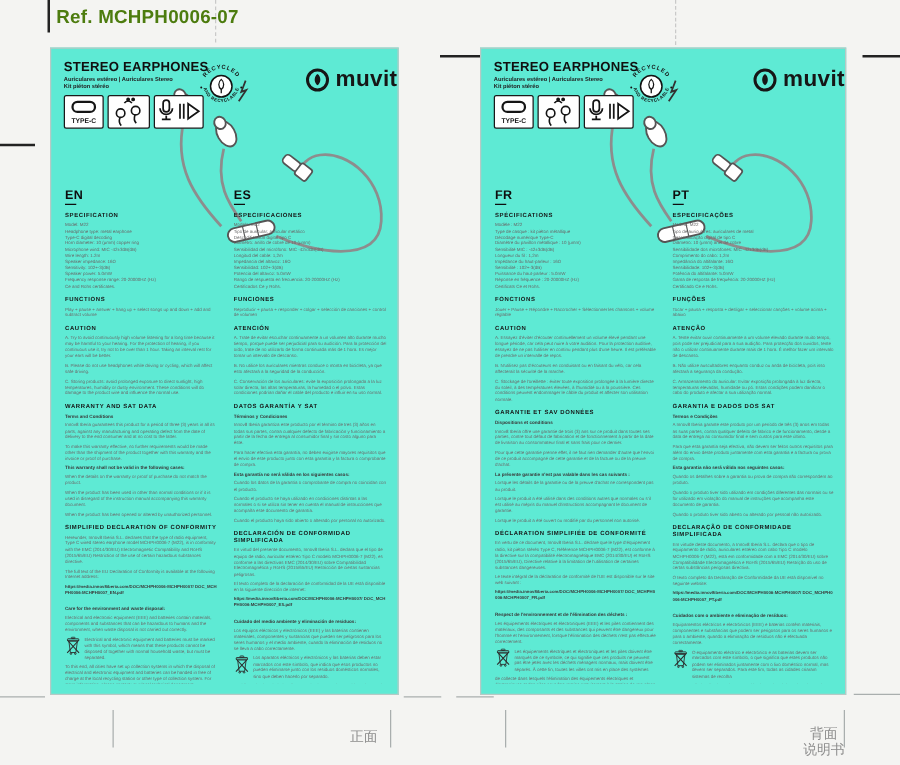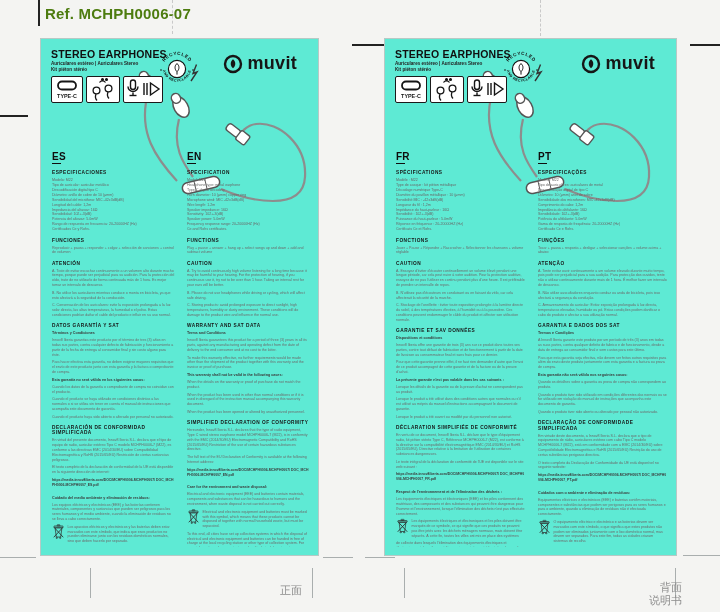--- a/index.html
+++ b/index.html
@@ -17,21 +17,21 @@
          box-sizing:border-box;overflow:hidden;}
   #panel-front{left:40px;width:279px;}
   #panel-back{left:384px;width:293px;}
   .panel-header{position:absolute;left:0;top:0;right:0;height:112px;z-index:2;}
   .ph-title{position:absolute;left:10px;top:9px;font-size:10.5px;font-weight:bold;color:#101010;letter-spacing:.2px;white-space:nowrap;}
   .ph-sub{position:absolute;left:10px;top:22px;width:230px;font-size:8.2px;font-weight:bold;color:#222;
           line-height:1.25;transform:scale(0.56);transform-origin:0 0;white-space:nowrap;}
   .icon-strip{position:absolute;left:10px;top:37px;display:flex;gap:3px;}
   .icon-cell{border:1.2px solid #1a1a1a;border-radius:2px;background:#fff;display:flex;align-items:center;justify-content:center;}
   .badge{position:absolute;left:116px;top:10px;width:40px;height:40px;}
-  .brand{position:absolute;right:21px;top:14px;display:flex;align-items:center;gap:4px;}
+  .brand{position:absolute;right:0;top:14px;display:flex;align-items:center;gap:4px;}
   .brand-text{font-size:18px;font-weight:bold;color:#161616;letter-spacing:.3px;}
   .illus{position:absolute;left:84px;top:22px;width:196px;height:205px;z-index:0;}
   
   .cols{position:absolute;left:11px;right:9px;top:112px;bottom:8px;display:flex;gap:12px;z-index:1;}
   .col{flex:1 1 0;overflow:hidden;}
   .colscale{width:200%;transform:scale(0.5);transform-origin:0 0;}
   .lang{font-size:20px;font-weight:bold;color:#0e0e0e;letter-spacing:.5px;margin:0 0 7px;}
   .lang::after{content:"";display:block;width:18px;height:2px;background:#0e0e0e;margin-top:1px;}
   .sechead{font-size:9.5px;font-weight:bold;letter-spacing:1px;color:#161616;margin:11px 0 5px;}
   .subhead{font-size:7.4px;font-weight:bold;color:#3a3a3a;margin:1px 0 4px;line-height:1.35;}
@@ -55,21 +55,21 @@
 <div class="mark" style="left:690px;top:44px;width:30px;height:1.5px;"></div>
 <div class="mark-gray" style="left:0;top:557px;width:36px;height:1px;"></div>
 <div class="mark-gray" style="left:323px;top:557px;width:30px;height:1px;"></div>
 <div class="mark-gray" style="left:365px;top:557px;width:30px;height:1px;"></div>
 <div class="mark-gray" style="left:683px;top:555px;width:37px;height:1px;"></div>
 <div class="mark-gray" style="left:90px;top:568px;width:1px;height:30px;"></div>
 <div class="mark-gray" style="left:312px;top:568px;width:1px;height:30px;"></div>
 <div class="mark-gray" style="left:404px;top:568px;width:1px;height:30px;"></div>
 <div class="mark-gray" style="left:675px;top:568px;width:1px;height:30px;"></div>
 <div class="cn-label" style="left:280px;top:584px;">正面</div>
-<div class="cn-label" style="left:636px;top:581px;width:46px;text-align:right;">
+<div class="cn-label" style="left:636px;top:581px;width:46px;text-align:center;">
   <span>背面</span><br>
   <span>说明书</span>
 </div>
 
 <section class="panel" id="panel-front">
   <div class="panel-header">
     <div class="ph-title">STEREO EARPHONES</div>
     <div class="ph-sub">
       <span>Auriculares estéreo | Auriculares Stereo</span><br>
       <span>Kit piéton stéréo</span>
@@ -155,20 +155,75 @@
       <line x1="-6" y1="-5.5" x2="-6" y2="5.5" stroke="#555" stroke-width="0.9"></line>
       <line x1="5" y1="-5.5" x2="5" y2="5.5" stroke="#555" stroke-width="0.9"></line>
     </g>
     <g transform="translate(104,66) rotate(38)">
       <rect x="-2" y="-4" width="15" height="8" rx="3" fill="#fff" stroke="#555" stroke-width="1.4"></rect>
       <rect x="12" y="-5.5" width="11" height="11" rx="2" fill="#fff" stroke="#555" stroke-width="1.4"></rect>
     </g>
   </svg>
 
   <div class="cols">
+    <div class="col">
+        <div class="colscale">
+          <div class="lang">EN</div>
+          <div class="sechead">SPECIFICATION</div>
+          <div class="specline">Model: M22</div>
+          <div class="specline">Headphone type: metal earphone</div>
+          <div class="specline">Type-C digital decoding</div>
+          <div class="specline">Horn diameter: 10 (μmm) copper ring</div>
+          <div class="specline">Microphone wind: MIC -42±3dB(dB)</div>
+          <div class="specline">Wire length: 1.2m</div>
+          <div class="specline">Speaker impedance: 16Ω</div>
+          <div class="specline">Sensitivity: 102+-3(dB)</div>
+          <div class="specline">Speaker power: 5.0mW</div>
+          <div class="specline">Frequency response range: 20-20000HZ (Hz)</div>
+          <div class="specline">Ce and Rohs certificates.</div>
+          <div class="sechead">FUNCTIONS</div>
+          <p class="para">Play + pause + answer + hang up + select songs up and down + add and subtract volume</p>
+          <div class="sechead">CAUTION</div>
+          <p class="para">A. Try to avoid continuously high volume listening for a long time because it may be harmful to your hearing. For the protection of hearing, if you continuous use it, try not to be over than 1 hour. Taking an interval rest for your ears will be better.</p>
+          <p class="para">B. Please do not use headphones while driving or cycling, which will affect safe driving.</p>
+          <p class="para">C. Storing products: avoid prolonged exposure to direct sunlight, high temperatures, humidity or dusty environment. These conditions will do damage to the product wire and influence the normal use.</p>
+          <div class="sechead">WARRANTY AND SAT DATA</div>
+          <div class="subhead">Terms and Conditions</div>
+          <p class="para">Innov8 Iberia guarantees this product for a period of three (3) years in all its parts, against any manufacturing and operating defect from the date of delivery to the end consumer and at no cost to the latter.</p>
+          <p class="para">To make this warranty effective, no further requirements would be made other than the shipment of the product together with this warranty and the invoice or proof of purchase.</p>
+          <div class="subhead">This warranty shall not be valid in the following cases:</div>
+          <p class="para">When the details on the warranty or proof of purchase do not match the product.</p>
+          <p class="para">When the product has been used in other than normal conditions or if it is used in disregard of the instruction manual accompanying this warranty document.</p>
+          <p class="para">When the product has been opened or altered by unauthorized personnel.</p>
+          <div class="sechead">SIMPLIFIED DECLARATION OF CONFORMITY</div>
+          <p class="para">Hereunder, Innov8 Iberia S.L. declares that the type of radio equipment, Type C wired stereo earphone model MCHPH0006-7 (M22), is in conformity with the EMC (2014/30/EU) Electromagnetic Compatibility and RoHS (2015/65/EU) Restriction of the use of certain hazardous substances directive.</p>
+          <p class="para">The full text of the EU Declaration of Conformity is available at the following Internet address:</p>
+          <div class="linkline">https://media.innov8iberia.com/DOC/MCHPH0006-MCHPH0007/ DOC_MCHPH0006-MCHPH0007_EN.pdf</div>
+          <div class="carehead">Care for the environment and waste disposal:</div>
+          <p class="para">Electrical and electronic equipment (EEE) and batteries contain materials, components and substances that can be hazardous to humans and the environment, when waste disposal is not carried out correctly.</p>
+          <div class="weee">
+  <svg width="26" height="30" viewBox="0 0 26 30">
+    <g stroke="#2b2b2b" fill="none" stroke-width="1.4">
+      <rect x="10" y="1.5" width="6" height="2.2" rx="1"></rect>
+      <rect x="4" y="4" width="18" height="2.6" rx="0.8"></rect>
+      <path d="M6.2,8 L8.6,26 H17.4 L19.8,8 Z"></path>
+      <circle cx="9.5" cy="27.8" r="1.3"></circle>
+      <circle cx="16.5" cy="27.8" r="1.3"></circle>
+    </g>
+    <g stroke="#2b2b2b" stroke-width="1.7">
+      <line x1="3.5" y1="6" x2="22.5" y2="26.5"></line>
+      <line x1="22.5" y1="6" x2="3.5" y2="26.5"></line>
+    </g>
+  </svg>
+<p class="para">Electrical and electronic equipment and batteries must be marked with this symbol, which means that these products cannot be disposed of together with normal household waste, but must be separated.</p>
+          </div>
+          <p class="para">To this end, all cities have set up collection systems in which the disposal of electrical and electronic equipment and batteries can be handed in free of charge at the local recycling station or other type of collection system. For more information, please contact your local technical department.</p>
+
+</div>
+      </div>
     <div class="col">
         <div class="colscale">
           <div class="lang">ES</div>
           <div class="sechead">ESPECIFICACIONES</div>
           <div class="specline">Modelo: M22</div>
           <div class="specline">Tipo de auricular: auricular metálico</div>
           <div class="specline">Descodificación digital tipo C</div>
           <div class="specline">Diámetro: anillo de cobre de 10 (μmm)</div>
           <div class="specline">Sensibilidad del micrófono: MIC -42±3dB(dB)</div>
           <div class="specline">Longitud del cable: 1,2m</div>
@@ -208,75 +263,20 @@
     </g>
     <g stroke="#2b2b2b" stroke-width="1.7">
       <line x1="3.5" y1="6" x2="22.5" y2="26.5"></line>
       <line x1="22.5" y1="6" x2="3.5" y2="26.5"></line>
     </g>
   </svg>
 <p class="para">Los aparatos eléctricos y electrónicos y las baterías deben estar marcados con este símbolo, que indica que esos productos no pueden eliminarse junto con los residuos domésticos normales, sino que deben hacerlo por separado.</p>
           </div>
           <p class="para">A tal fin, todas las ciudades disponen de sistemas de recogida en los que la eliminación de los aparatos eléctricos y electrónicos y las baterías se puede entregar gratuitamente en la estación de reciclaje local u otro tipo de sistema de recogida. Para obtener más información, póngase en contacto con la dirección técnica local.</p>
         </div>
-      </div>
-    <div class="col">
-        <div class="colscale">
-          <div class="lang">EN</div>
-          <div class="sechead">SPECIFICATION</div>
-          <div class="specline">Model: M22</div>
-          <div class="specline">Headphone type: metal earphone</div>
-          <div class="specline">Type-C digital decoding</div>
-          <div class="specline">Horn diameter: 10 (μmm) copper ring</div>
-          <div class="specline">Microphone wind: MIC -42±3dB(dB)</div>
-          <div class="specline">Wire length: 1.2m</div>
-          <div class="specline">Speaker impedance: 16Ω</div>
-          <div class="specline">Sensitivity: 102+-3(dB)</div>
-          <div class="specline">Speaker power: 5.0mW</div>
-          <div class="specline">Frequency response range: 20-20000HZ (Hz)</div>
-          <div class="specline">Ce and Rohs certificates.</div>
-          <div class="sechead">FUNCTIONS</div>
-          <p class="para">Play + pause + answer + hang up + select songs up and down + add and subtract volume</p>
-          <div class="sechead">CAUTION</div>
-          <p class="para">A. Try to avoid continuously high volume listening for a long time because it may be harmful to your hearing. For the protection of hearing, if you continuous use it, try not to be over than 1 hour. Taking an interval rest for your ears will be better.</p>
-          <p class="para">B. Please do not use headphones while driving or cycling, which will affect safe driving.</p>
-          <p class="para">C. Storing products: avoid prolonged exposure to direct sunlight, high temperatures, humidity or dusty environment. These conditions will do damage to the product wire and influence the normal use.</p>
-          <div class="sechead">WARRANTY AND SAT DATA</div>
-          <div class="subhead">Terms and Conditions</div>
-          <p class="para">Innov8 Iberia guarantees this product for a period of three (3) years in all its parts, against any manufacturing and operating defect from the date of delivery to the end consumer and at no cost to the latter.</p>
-          <p class="para">To make this warranty effective, no further requirements would be made other than the shipment of the product together with this warranty and the invoice or proof of purchase.</p>
-          <div class="subhead">This warranty shall not be valid in the following cases:</div>
-          <p class="para">When the details on the warranty or proof of purchase do not match the product.</p>
-          <p class="para">When the product has been used in other than normal conditions or if it is used in disregard of the instruction manual accompanying this warranty document.</p>
-          <p class="para">When the product has been opened or altered by unauthorized personnel.</p>
-          <div class="sechead">SIMPLIFIED DECLARATION OF CONFORMITY</div>
-          <p class="para">Hereunder, Innov8 Iberia S.L. declares that the type of radio equipment, Type C wired stereo earphone model MCHPH0006-7 (M22), is in conformity with the EMC (2014/30/EU) Electromagnetic Compatibility and RoHS (2015/65/EU) Restriction of the use of certain hazardous substances directive.</p>
-          <p class="para">The full text of the EU Declaration of Conformity is available at the following Internet address:</p>
-          <div class="linkline">https://media.innov8iberia.com/DOC/MCHPH0006-MCHPH0007/ DOC_MCHPH0006-MCHPH0007_EN.pdf</div>
-          <div class="carehead">Care for the environment and waste disposal:</div>
-          <p class="para">Electrical and electronic equipment (EEE) and batteries contain materials, components and substances that can be hazardous to humans and the environment, when waste disposal is not carried out correctly.</p>
-          <div class="weee">
-  <svg width="26" height="30" viewBox="0 0 26 30">
-    <g stroke="#2b2b2b" fill="none" stroke-width="1.4">
-      <rect x="10" y="1.5" width="6" height="2.2" rx="1"></rect>
-      <rect x="4" y="4" width="18" height="2.6" rx="0.8"></rect>
-      <path d="M6.2,8 L8.6,26 H17.4 L19.8,8 Z"></path>
-      <circle cx="9.5" cy="27.8" r="1.3"></circle>
-      <circle cx="16.5" cy="27.8" r="1.3"></circle>
-    </g>
-    <g stroke="#2b2b2b" stroke-width="1.7">
-      <line x1="3.5" y1="6" x2="22.5" y2="26.5"></line>
-      <line x1="22.5" y1="6" x2="3.5" y2="26.5"></line>
-    </g>
-  </svg>
-<p class="para">Electrical and electronic equipment and batteries must be marked with this symbol, which means that these products cannot be disposed of together with normal household waste, but must be separated.</p>
-          </div>
-          <p class="para">To this end, all cities have set up collection systems in which the disposal of electrical and electronic equipment and batteries can be handed in free of charge at the local recycling station or other type of collection system. For more information, please contact your local technical department.</p>
-
-</div>
       </div>
   </div>
 </section>
 
 <section class="panel" id="panel-back">
   <div class="panel-header">
     <div class="ph-title">STEREO EARPHONES</div>
     <div class="ph-sub">
       <span>Auriculares estéreo | Auriculares Stereo</span><br>
       <span>Kit piéton stéréo</span>

